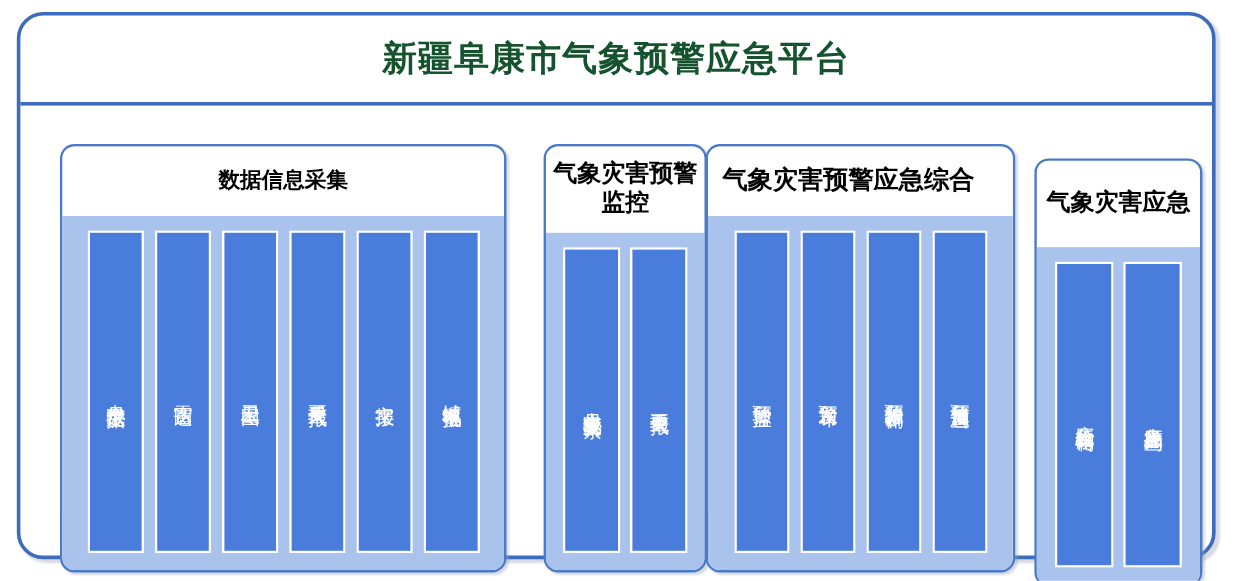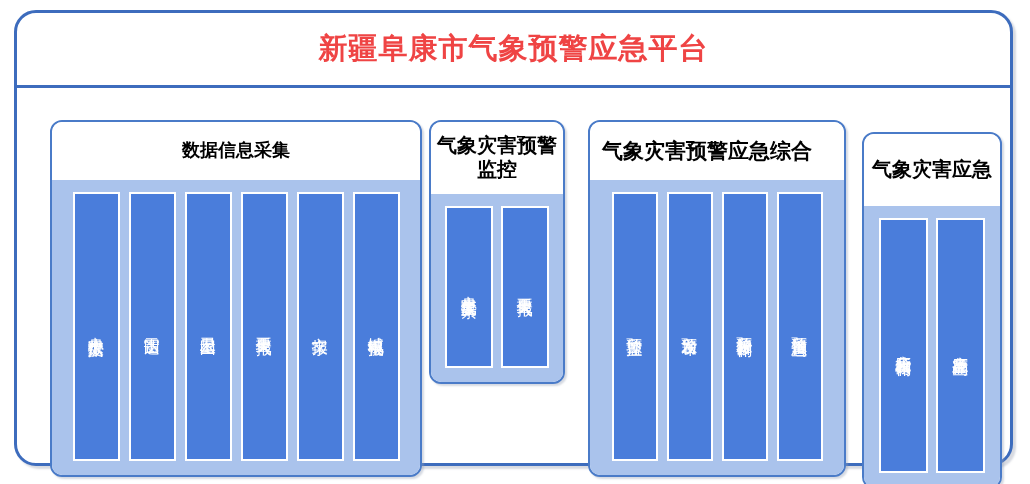--- a/index.html
+++ b/index.html
@@ -38,21 +38,21 @@
     box-sizing: border-box;
     border-bottom: 3px solid #3d6cbd;
     display: flex;
     align-items: center;
     justify-content: center;
   }
 
   .platform-title {
     font-size: 29px;
     font-weight: bold;
-    color: #ef4444;
+    color: #14532d;
     letter-spacing: 1px;
     white-space: nowrap;
   }
 
   
   .panels-row {
     position: absolute;
     left: 0;
     top: 75px;
     right: 0;
@@ -116,21 +116,21 @@
     line-height: 1.08;
     letter-spacing: 1px;
     white-space: normal;
     max-height: 100%;
     text-align: center;
     font-weight: normal;
   }
 
   
   #panel-0 { left: 33px;  top: 32px; width: 372px; height: 357px; }
-  #panel-1 { left: 412px; top: 32px; width: 136px; height: 264px; }
+  #panel-1 { left: 436px; top: 32px; width: 136px; height: 357px; }
   #panel-2 { left: 571px; top: 32px; width: 258px; height: 357px; }
   #panel-3 { left: 845px; top: 44px; width: 140px; height: 357px; }
 
   #panel-0 .panel-header { height: 58px; justify-content: center; font-size: 18px; }
   #panel-0 .panel-header-text { text-align: center; }
   #panel-1 .panel-header { height: 72px; justify-content: center; font-size: 20px; padding: 0 6px; }
   #panel-1 .panel-header-text { text-align: center; }
   #panel-2 .panel-header { height: 58px; justify-content: flex-start; font-size: 21px; padding: 0 12px; }
   #panel-2 .panel-header-text { text-align: left; }
   #panel-3 .panel-header { height: 72px; justify-content: center; font-size: 20px; padding: 0 6px; }

